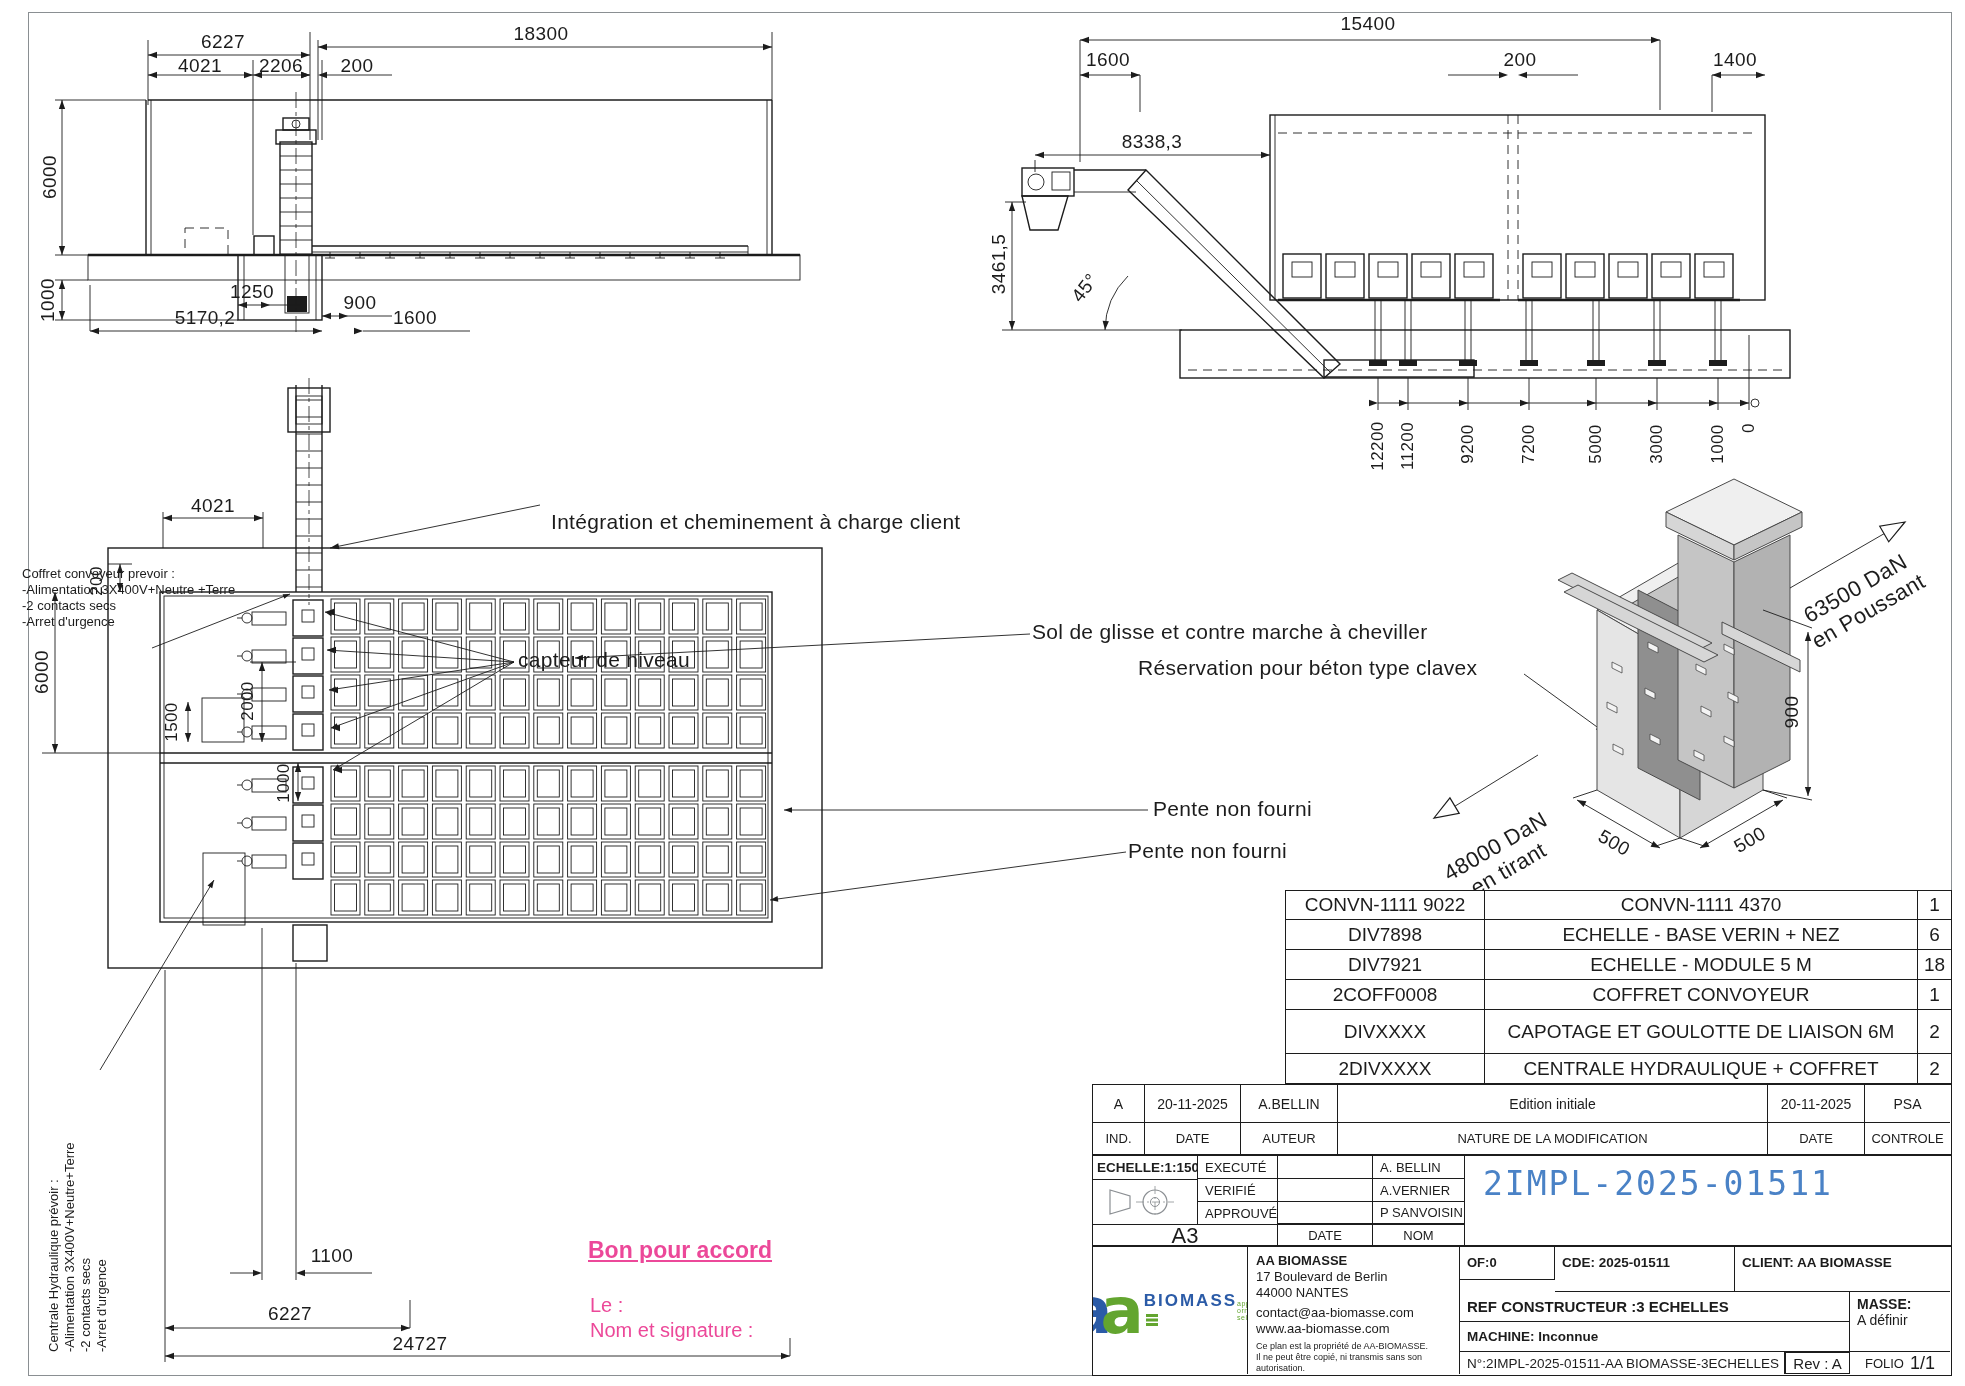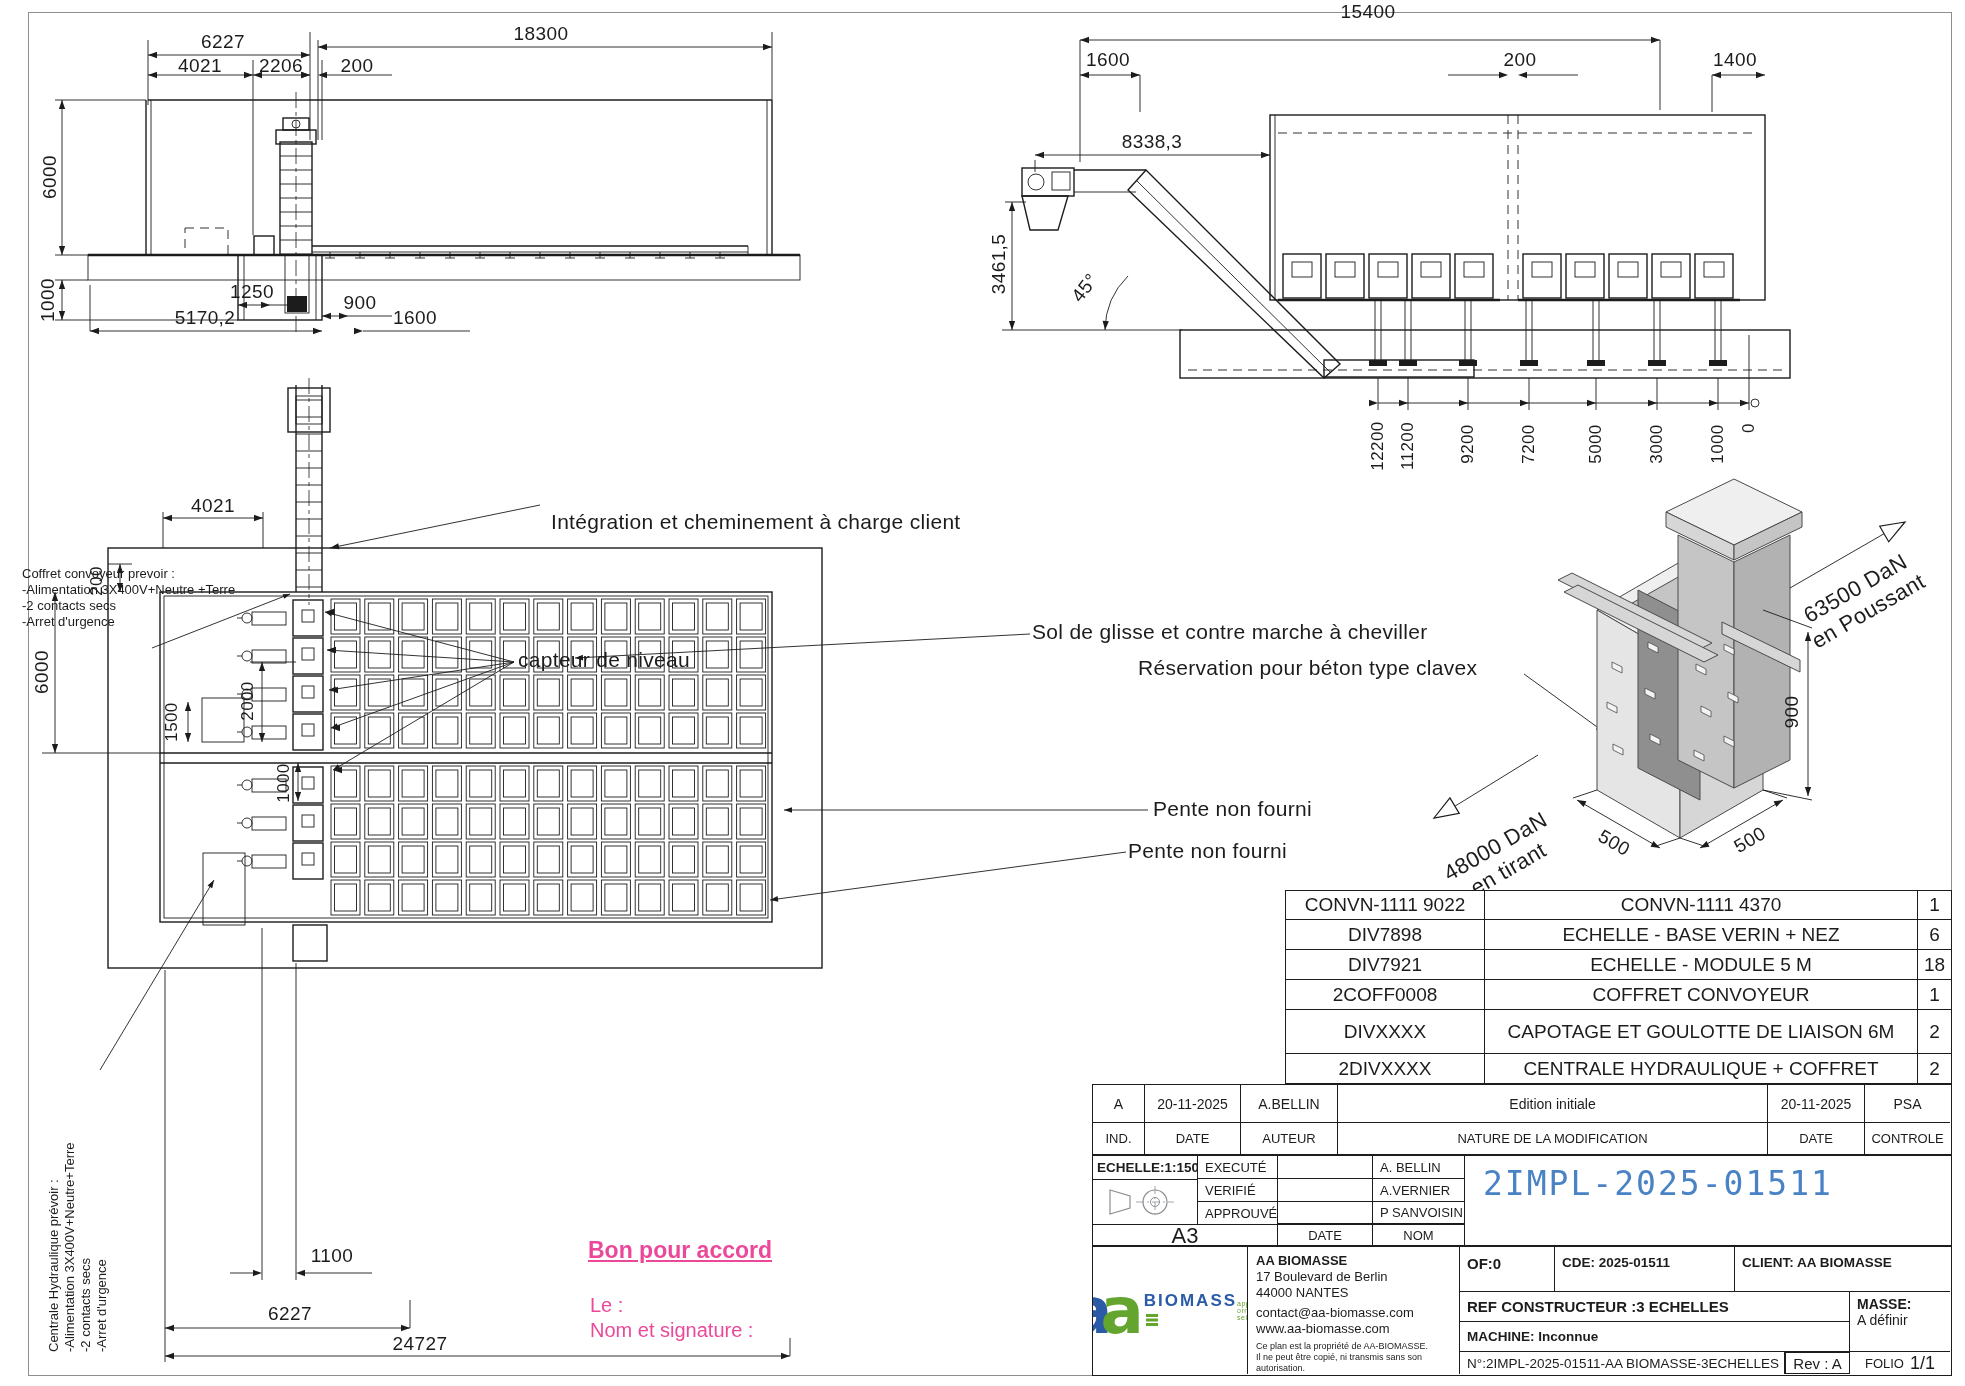--- a/index.html
+++ b/index.html
@@ -633,21 +633,21 @@
       <div class="pos" style="left: 200px; top: 66px; --r: 0deg; font-size: 19px;">4021</div>
       <div class="pos" style="left: 281px; top: 66px; --r: 0deg; font-size: 19px;">2206</div>
       <div class="pos" style="left: 357px; top: 66px; --r: 0deg; font-size: 19px;">200</div>
       <div class="pos" style="left: 541px; top: 34px; --r: 0deg; font-size: 19px;">18300</div>
       <div class="pos" style="left: 50px; top: 177px; --r: -90deg; font-size: 19px;">6000</div>
       <div class="pos" style="left: 48px; top: 300px; --r: -90deg; font-size: 19px;">1000</div>
       <div class="pos" style="left: 252px; top: 292px; --r: 0deg; font-size: 19px;">1250</div>
       <div class="pos" style="left: 360px; top: 303px; --r: 0deg; font-size: 19px;">900</div>
       <div class="pos" style="left: 205px; top: 318px; --r: 0deg; font-size: 19px;">5170,2</div>
       <div class="pos" style="left: 415px; top: 318px; --r: 0deg; font-size: 19px;">1600</div>
-      <div class="pos" style="left: 1368px; top: 12px; --r: 0deg; font-size: 19px;">15400</div>
+      <div class="pos" style="left: 1368px; top: 24px; --r: 0deg; font-size: 19px;">15400</div>
       <div class="pos" style="left: 1108px; top: 60px; --r: 0deg; font-size: 19px;">1600</div>
       <div class="pos" style="left: 1520px; top: 60px; --r: 0deg; font-size: 19px;">200</div>
       <div class="pos" style="left: 1735px; top: 60px; --r: 0deg; font-size: 19px;">1400</div>
       <div class="pos" style="left: 1152px; top: 142px; --r: 0deg; font-size: 19px;">8338,3</div>
       <div class="pos" style="left: 999px; top: 264px; --r: -90deg; font-size: 19px;">3461,5</div>
       <div class="pos" style="left: 1085px; top: 288px; --r: -52deg; font-size: 19px;">45°</div>
       <div class="pos" style="left: 1378px; top: 446px; --r: -90deg; font-size: 17px;">12200</div>
       <div class="pos" style="left: 1408px; top: 446px; --r: -90deg; font-size: 17px;">11200</div>
       <div class="pos" style="left: 1468px; top: 444px; --r: -90deg; font-size: 17px;">9200</div>
       <div class="pos" style="left: 1529px; top: 444px; --r: -90deg; font-size: 17px;">7200</div>
@@ -784,21 +784,21 @@
       <div style="font-weight:bold;">AA BIOMASSE</div>
       <div>17 Boulevard de Berlin</div>
       <div>44000 NANTES</div>
       <div style="height:10px;"></div>
       <div>contact@aa-biomasse.com</div>
       <div>www.aa-biomasse.com</div>
       <div style="height:8px;"></div>
       <div style="font-size:9px;line-height:11px;">Ce plan est la propriété de AA-BIOMASSE.</div>
       <div style="font-size:9px;line-height:11px;">Il ne peut être copié, ni transmis  sans son autorisation.</div>
     </div>
-    <div class="cell bR bB left" style="left:367px;top:0;width:95px;height:45px;font-size:15px;font-weight:bold;align-items:flex-start;padding-top:8px;">OF:0</div>
+    <div class="cell bR bB left" style="left:367px;top:0;width:95px;height:33px;font-size:13px;font-weight:bold;align-items:flex-start;padding-top:8px;">OF:0</div>
     <div class="cell bR bB left" style="left:462px;top:0;width:180px;height:45px;font-size:13.5px;font-weight:bold;align-items:flex-start;padding-top:8px;">CDE: 2025-01511</div>
     <div class="cell bB left" style="left:642px;top:0;width:215px;height:45px;font-size:13.5px;font-weight:bold;align-items:flex-start;padding-top:8px;">CLIENT: AA BIOMASSE</div>
     <div class="cell bR bB left" style="left:367px;top:45px;width:390px;height:30px;font-size:15px;font-weight:bold;">REF CONSTRUCTEUR :3 ECHELLES</div>
     <div class="cell bR bB left" style="left:367px;top:75px;width:390px;height:30px;font-size:13.5px;font-weight:bold;">MACHINE: Inconnue</div>
     <div class="cell bB left" style="left:757px;top:45px;width:100px;height:60px;flex-direction:column;align-items:flex-start;justify-content:flex-start;padding-top:4px;font-size:14px;">
       <div style="font-weight:bold;">MASSE:</div>
       <div>A définir</div>
     </div>
     <div class="cell bR left" style="left:367px;top:105px;width:325px;height:22px;font-size:13.5px;">N°:2IMPL-2025-01511-AA BIOMASSE-3ECHELLES</div>
     <div class="cell bR" style="left:692px;top:105px;width:65px;height:22px;font-size:15px;border:1.6px solid #1c1c1c;">Rev : A</div>

